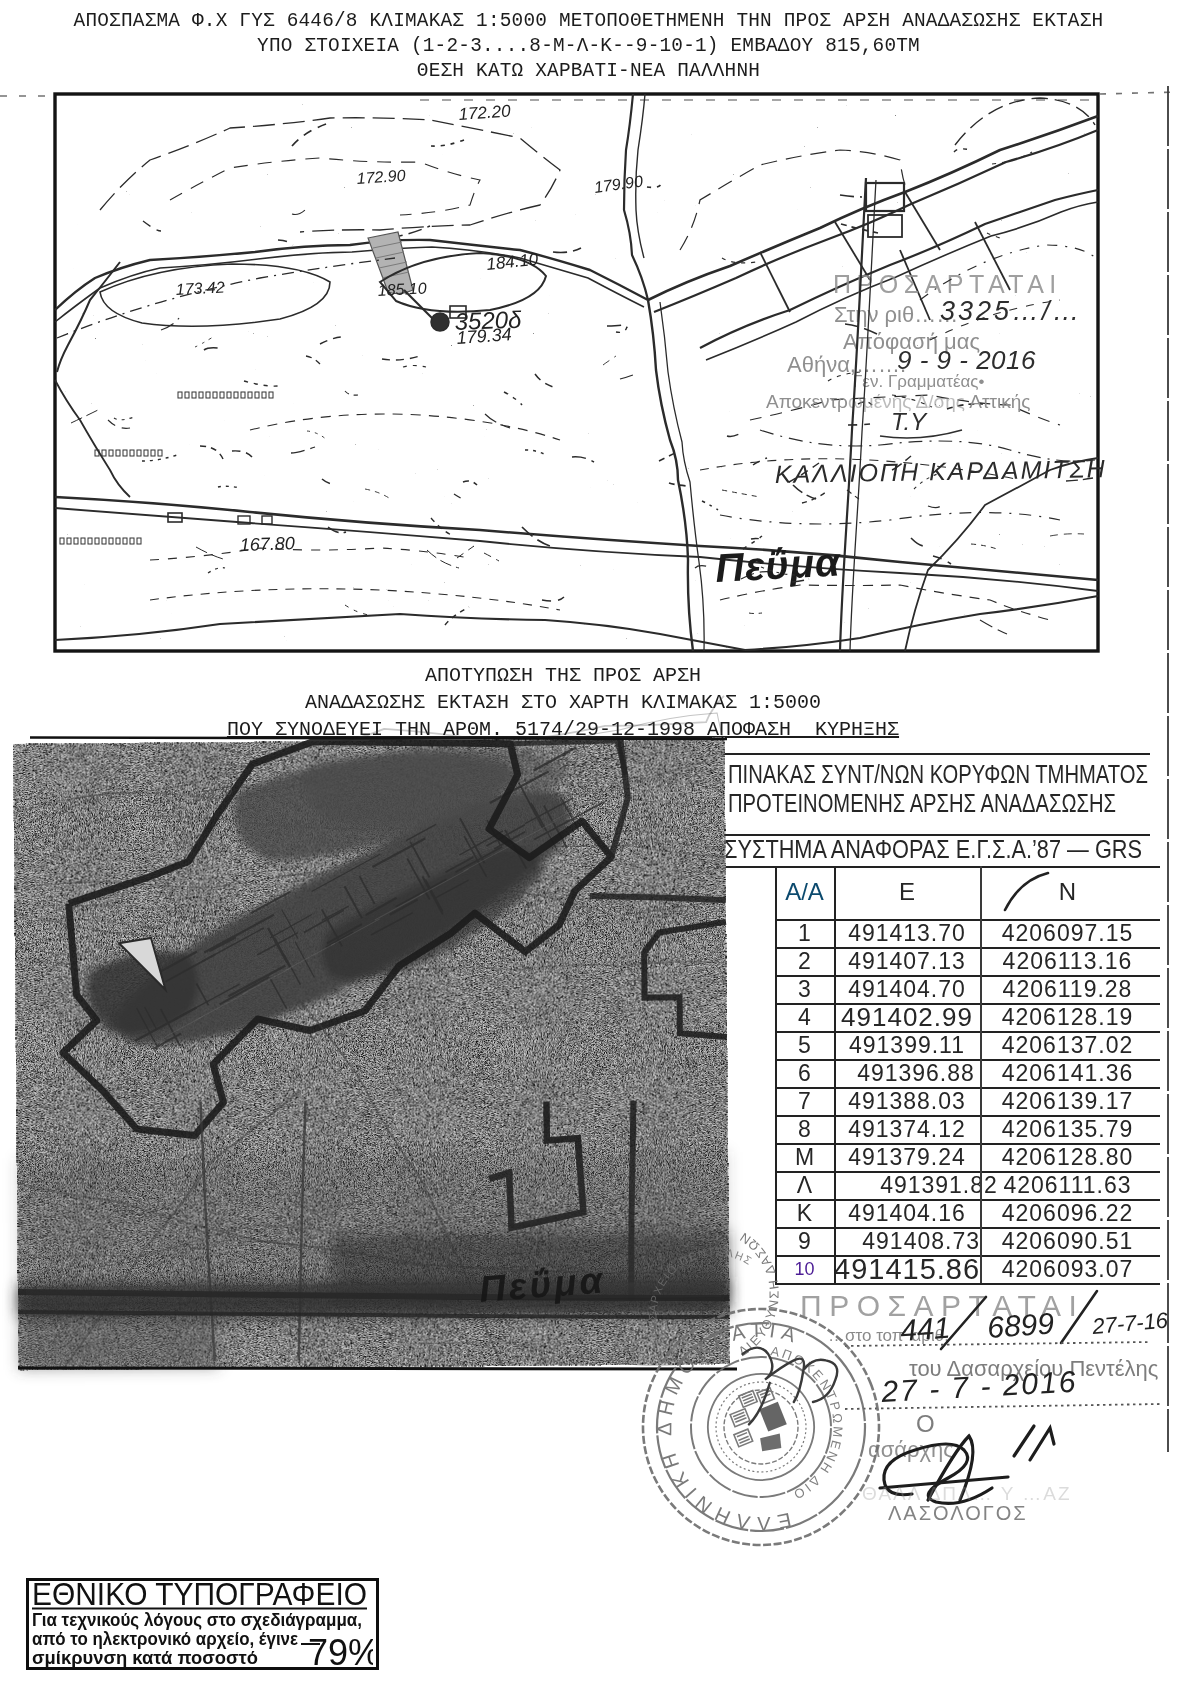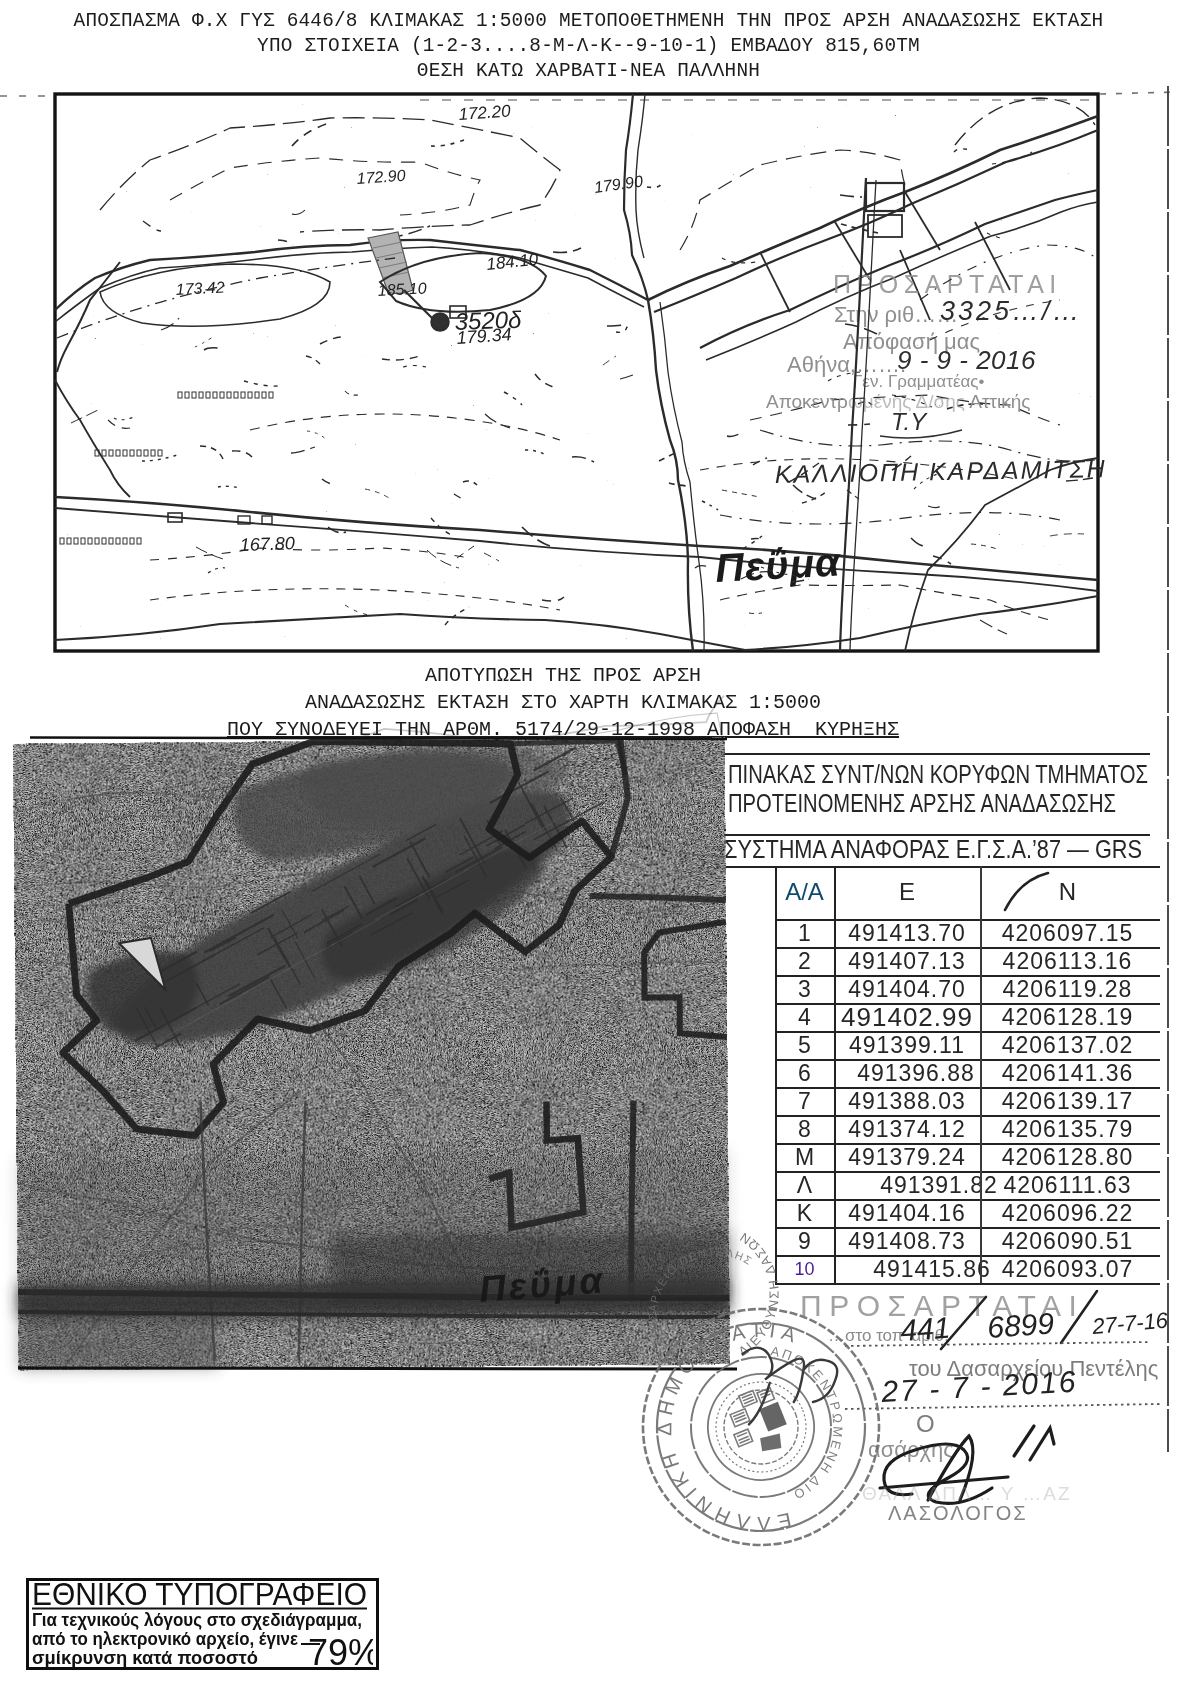--- a/index.html
+++ b/index.html
@@ -65,24 +65,24 @@
 <div class="abs" style="left:775px;top:1144px;width:59px;text-align:center;font-size:23px;line-height:27px;color:#262626;">Μ</div>
 <div class="abs" style="left:834px;top:1144px;width:146px;text-align:center;font-size:23px;line-height:27px;letter-spacing:1px;color:#262626;">491379.24</div>
 <div class="abs" style="left:980px;top:1144px;width:175px;text-align:center;font-size:23px;line-height:27px;letter-spacing:1px;color:#262626;">4206128.80</div>
 <div class="abs" style="left:775px;top:1172px;width:59px;text-align:center;font-size:23px;line-height:27px;color:#262626;">Λ</div>
 <div class="abs" style="left:834px;top:1172px;width:146px;text-align:center;font-size:23px;line-height:27px;letter-spacing:1px;color:#262626;margin-left:32px;">491391.82</div>
 <div class="abs" style="left:980px;top:1172px;width:175px;text-align:center;font-size:23px;line-height:27px;letter-spacing:1px;color:#262626;">4206111.63</div>
 <div class="abs" style="left:775px;top:1200px;width:59px;text-align:center;font-size:23px;line-height:27px;color:#262626;">Κ</div>
 <div class="abs" style="left:834px;top:1200px;width:146px;text-align:center;font-size:23px;line-height:27px;letter-spacing:1px;color:#262626;">491404.16</div>
 <div class="abs" style="left:980px;top:1200px;width:175px;text-align:center;font-size:23px;line-height:27px;letter-spacing:1px;color:#262626;">4206096.22</div>
 <div class="abs" style="left:775px;top:1228px;width:59px;text-align:center;font-size:23px;line-height:27px;color:#262626;">9</div>
-<div class="abs" style="left:834px;top:1228px;width:146px;text-align:center;font-size:23px;line-height:27px;letter-spacing:1px;color:#262626;">491408.73</div>
+<div class="abs" style="left:834px;top:1228px;width:146px;text-align:right;font-size:23px;line-height:27px;letter-spacing:1px;color:#262626;">491408.73</div>
 <div class="abs" style="left:980px;top:1228px;width:175px;text-align:center;font-size:23px;line-height:27px;letter-spacing:1px;color:#262626;">4206090.51</div>
 <div class="abs" style="left:775px;top:1256px;width:59px;text-align:center;font-size:18px;line-height:27px;color:#4c1d95;">10</div>
-<div class="abs" style="left:834px;top:1256px;width:146px;text-align:center;font-size:23px;line-height:27px;letter-spacing:1px;color:#262626;padding-left:25px;">491415.86</div>
+<div class="abs" style="left:834px;top:1256px;width:146px;text-align:center;font-size:29px;line-height:27px;letter-spacing:1px;color:#262626;">491415.86</div>
 <div class="abs" style="left:980px;top:1256px;width:175px;text-align:center;font-size:23px;line-height:27px;letter-spacing:1px;color:#262626;">4206093.07</div>
 <div class="abs" style="left:775px;top:866px;width:385px;height:2px;background:#222;"></div>
 <div class="abs" style="left:775px;top:919px;width:385px;height:2px;background:#222;"></div>
 <div class="abs" style="left:775px;top:947px;width:385px;height:2px;background:#222;"></div>
 <div class="abs" style="left:775px;top:975px;width:385px;height:2px;background:#222;"></div>
 <div class="abs" style="left:775px;top:1003px;width:385px;height:2px;background:#222;"></div>
 <div class="abs" style="left:775px;top:1031px;width:385px;height:2px;background:#222;"></div>
 <div class="abs" style="left:775px;top:1059px;width:385px;height:2px;background:#222;"></div>
 <div class="abs" style="left:775px;top:1087px;width:385px;height:2px;background:#222;"></div>
 <div class="abs" style="left:775px;top:1115px;width:385px;height:2px;background:#222;"></div>

